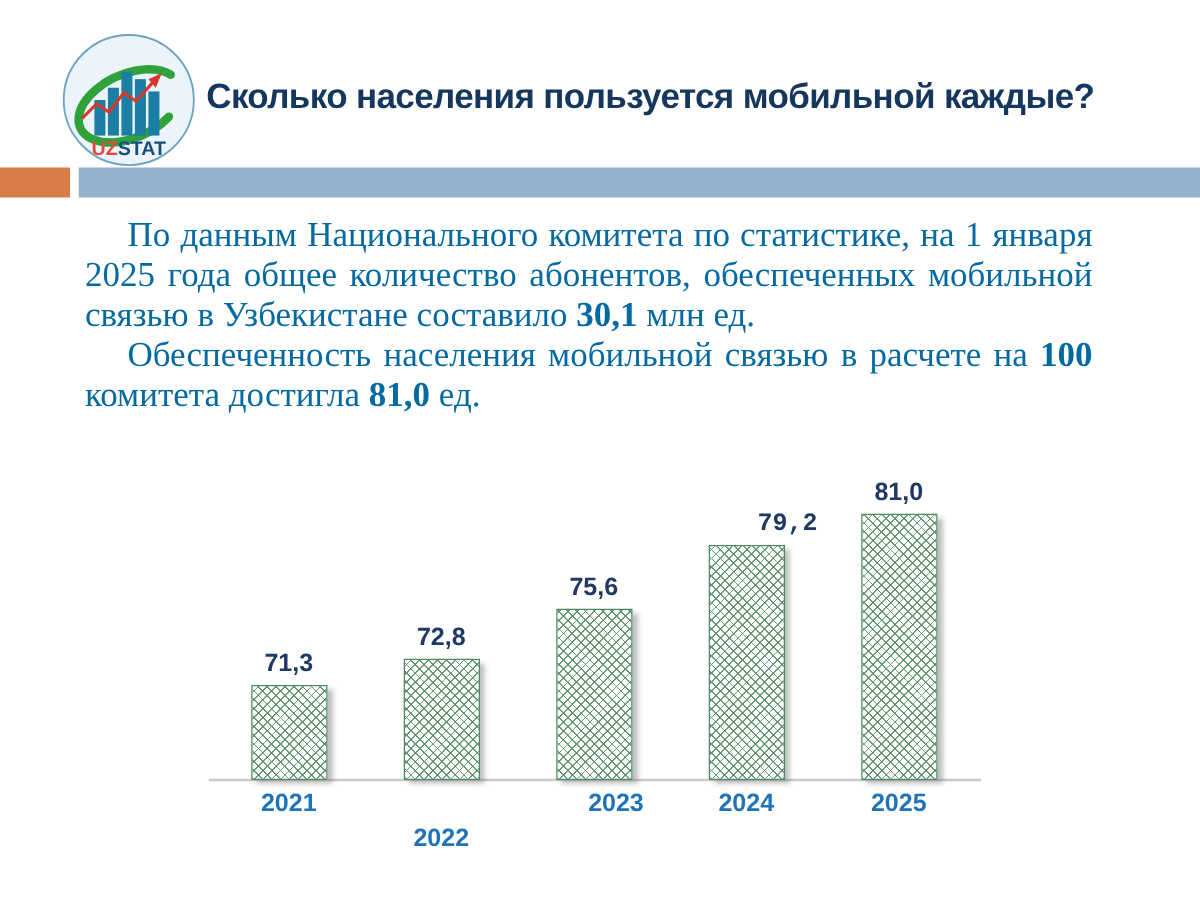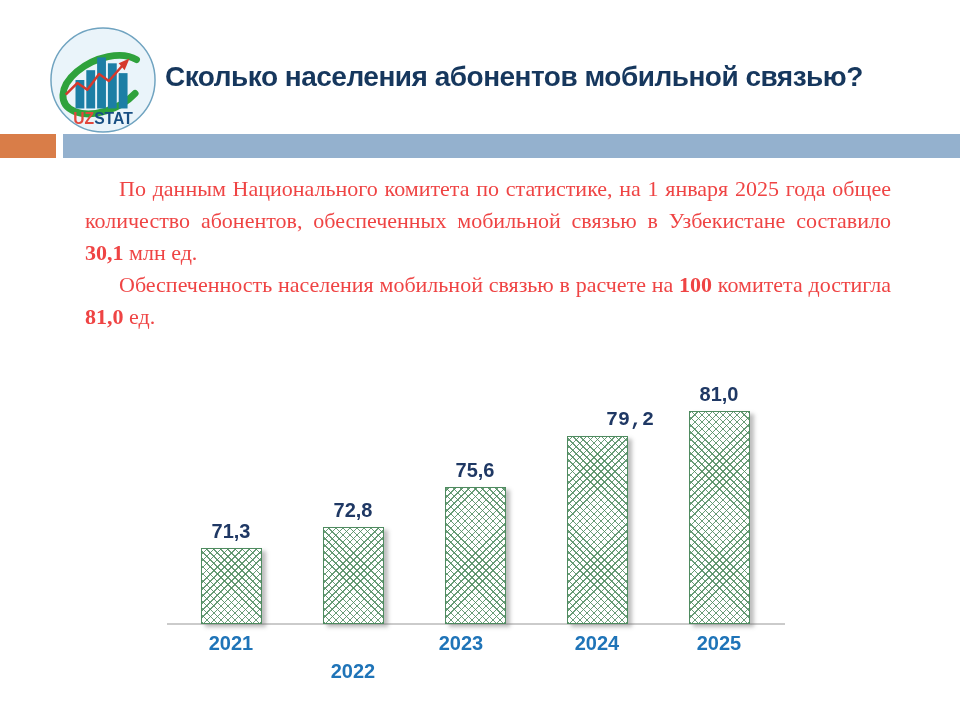--- a/index.html
+++ b/index.html
@@ -18,23 +18,23 @@
     font-family:"Liberation Sans",sans-serif;font-weight:bold;font-size:28px;
     letter-spacing:-0.5px;color:#16375D;line-height:34px;
   }
 
   
   .accent-orange{position:absolute;left:0;top:134px;width:56px;height:24px;background:#D97D48;}
   .accent-blue{position:absolute;left:63px;top:134px;width:897px;height:24px;background:#94B1CE;}
 
   
   .body-text{
-    position:absolute;left:85px;top:173px;width:806px;
-    font-family:"Liberation Serif",serif;font-size:22px;line-height:32px;
-    color:#ef4444;text-align:justify;
+    position:absolute;left:68px;top:173px;width:806px;
+    font-family:"Liberation Serif",serif;font-size:28px;line-height:32px;
+    color:#0369a1;text-align:justify;
   }
   .body-text p{margin:0;text-indent:34px;}
   .body-text b{font-weight:bold;}
 
   
   .chart-title{
     position:absolute;left:130px;top:331px;width:700px;
     font-family:"Liberation Serif",serif;font-size:22px;line-height:29px;
     color:#1E4C70;text-align:center;
   }
@@ -82,42 +82,42 @@
       <g>
         <polyline points="17,70 29,58 39,65 51,49 61,56 76,39" fill="none" stroke="#D6382C" stroke-width="2.5" stroke-linejoin="round"></polyline>
         <polygon points="82,33 71,38 77,45" fill="#D6382C"></polygon>
       </g>
       <text x="55" y="100" text-anchor="middle" font-family="Liberation Sans, sans-serif" font-size="16" font-weight="bold">
         <tspan fill="#E2473C">UZ</tspan><tspan fill="#174E82">STAT</tspan>
       </text>
     </svg>
   </div>
 
-  <div class="page-title">Сколько населения абонентов мобильной связью?</div>
+  <div class="page-title">Сколько населения пользуется мобильной каждые?</div>
 
   <div class="accent-orange"></div>
   <div class="accent-blue"></div>
 
   <div class="body-text">
     <p><span>По данным Национального комитета по статистике, на 1 января 2025 года общее количество абонентов, обеспеченных мобильной связью в Узбекистане составило </span><b>30,1</b><span> млн ед.</span></p>
     <p><span>Обеспеченность населения мобильной связью в расчете на </span><b>100</b><span> комитета достигла </span><b>81,0</b><span> ед.</span></p>
   </div>
 
 
   <div class="chart" id="chart">
     <div class="x-axis-line"></div>
   <div class="bar" style="left: 200.5px; top: 548px; width: 61px; height: 76px;"></div>
       <div class="bar-value" style="left: 191px; top: 520px;">71,3</div>
       <div class="year-label" style="left: 191px;">2021</div>
       <div class="bar" style="left: 322.5px; top: 527px; width: 61px; height: 97px;"></div>
       <div class="bar-value" style="left: 313px; top: 499px;">72,8</div>
       <div class="year-label" style="left: 313px; margin-top: 28px;">2022</div>
       <div class="bar" style="left: 444.5px; top: 487px; width: 61px; height: 137px;"></div>
       <div class="bar-value" style="left: 435px; top: 459px;">75,6</div>
-      <div class="year-label" style="left: 421px;">2023</div>
+      <div class="year-label" style="left: 435px; text-align: right;">2023</div>
       <div class="bar" style="left: 566.5px; top: 436px; width: 61px; height: 188px;"></div>
       <div class="bar-value" style="left: 590px; top: 408px; font-family: Liberation Mono, monospace;">79,2</div>
       <div class="year-label" style="left: 557px;">2024</div>
       <div class="bar" style="left: 688.5px; top: 411px; width: 61px; height: 213px;"></div>
       <div class="bar-value" style="left: 679px; top: 383px;">81,0</div>
       <div class="year-label" style="left: 679px;">2025</div>
     </div>
 
 </div>
 

